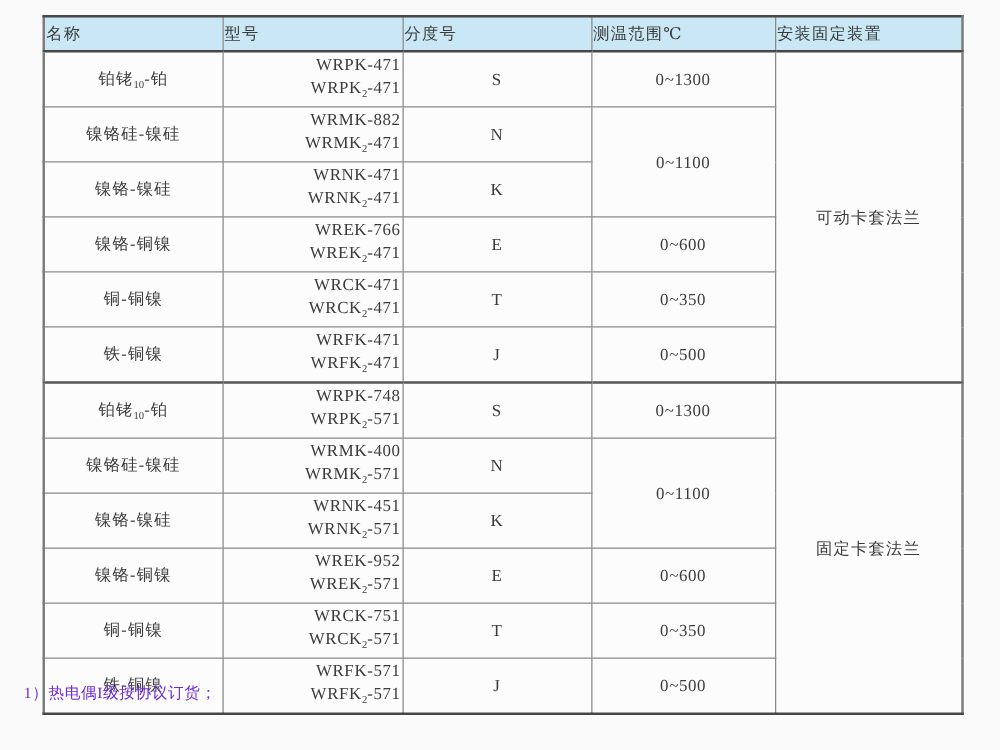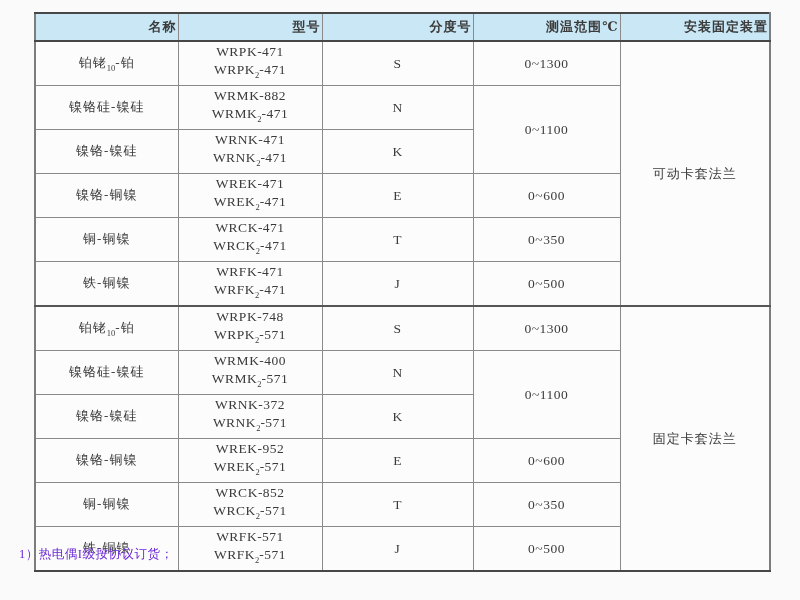--- a/index.html
+++ b/index.html
@@ -32,42 +32,43 @@
   col.c1 { width: 143px; }
   col.c2 { width: 144px; }
   col.c3 { width: 151px; }
   col.c4 { width: 147px; }
   col.c5 { width: 150px; }
   th {
     background: #c9e7f5;
     border: 1px solid #8a8a8a;
     border-bottom: 2px solid #474747;
     height: 24px;
-    font-weight: bold;
+    font-weight: normal;
     font-size: 13px;
-    text-align: right;
+    text-align: left;
     vertical-align: middle;
     letter-spacing: 1px;
   }
   td {
     border: 1px solid #8a8a8a;
     text-align: center;
     vertical-align: middle;
     font-size: 13px;
     height: 41px;
     letter-spacing: 1px;
     background: #fcfcfc;
   }
   tbody + tbody tr:first-child td {
     border-top: 2px solid #565656;
   }
   .m-line {
     line-height: 18px;
     font-size: 13.5px;
     letter-spacing: 0.5px;
+    text-align: right;
   }
   sub.sub {
     font-size: 8.5px;
     letter-spacing: 0;
   }
   .c-range, .c-grad { font-size: 13.5px; letter-spacing: 0.5px; }
   .footnotes {
     position: absolute;
     left: 19px;
     top: 545px;
@@ -123,21 +124,21 @@
         <td class="c-name"><span><span>镍铬-镍硅</span><sub class="sub"></sub><span></span></span></td>
         <td class="c-model">
           <div class="m-line">WRNK-471</div>
           <div class="m-line"><span>WRNK</span><sub class="sub">2</sub><span>-471</span></div>
         </td>
         <td class="c-grad">K</td>
       </tr>
       <tr>
         <td class="c-name"><span><span>镍铬-铜镍</span><sub class="sub"></sub><span></span></span></td>
         <td class="c-model">
-          <div class="m-line">WREK-471</div>
+          <div class="m-line">WREK-766</div>
           <div class="m-line"><span>WREK</span><sub class="sub">2</sub><span>-471</span></div>
         </td>
         <td class="c-grad">E</td>
         <td class="c-range">0~600</td>
       </tr>
       <tr>
         <td class="c-name"><span><span>铜-铜镍</span><sub class="sub"></sub><span></span></span></td>
         <td class="c-model">
           <div class="m-line">WRCK-471</div>
           <div class="m-line"><span>WRCK</span><sub class="sub">2</sub><span>-471</span></div>
@@ -172,38 +173,38 @@
         <td class="c-model">
           <div class="m-line">WRMK-400</div>
           <div class="m-line"><span>WRMK</span><sub class="sub">2</sub><span>-571</span></div>
         </td>
         <td class="c-grad">N</td>
         <td class="c-range" rowspan="2">0~1100</td>
       </tr>
       <tr>
         <td class="c-name"><span><span>镍铬-镍硅</span><sub class="sub"></sub><span></span></span></td>
         <td class="c-model">
-          <div class="m-line">WRNK-372</div>
+          <div class="m-line">WRNK-451</div>
           <div class="m-line"><span>WRNK</span><sub class="sub">2</sub><span>-571</span></div>
         </td>
         <td class="c-grad">K</td>
       </tr>
       <tr>
         <td class="c-name"><span><span>镍铬-铜镍</span><sub class="sub"></sub><span></span></span></td>
         <td class="c-model">
           <div class="m-line">WREK-952</div>
           <div class="m-line"><span>WREK</span><sub class="sub">2</sub><span>-571</span></div>
         </td>
         <td class="c-grad">E</td>
         <td class="c-range">0~600</td>
       </tr>
       <tr>
         <td class="c-name"><span><span>铜-铜镍</span><sub class="sub"></sub><span></span></span></td>
         <td class="c-model">
-          <div class="m-line">WRCK-852</div>
+          <div class="m-line">WRCK-751</div>
           <div class="m-line"><span>WRCK</span><sub class="sub">2</sub><span>-571</span></div>
         </td>
         <td class="c-grad">T</td>
         <td class="c-range">0~350</td>
       </tr>
       <tr>
         <td class="c-name"><span><span>铁-铜镍</span><sub class="sub"></sub><span></span></span></td>
         <td class="c-model">
           <div class="m-line">WRFK-571</div>
           <div class="m-line"><span>WRFK</span><sub class="sub">2</sub><span>-571</span></div>

